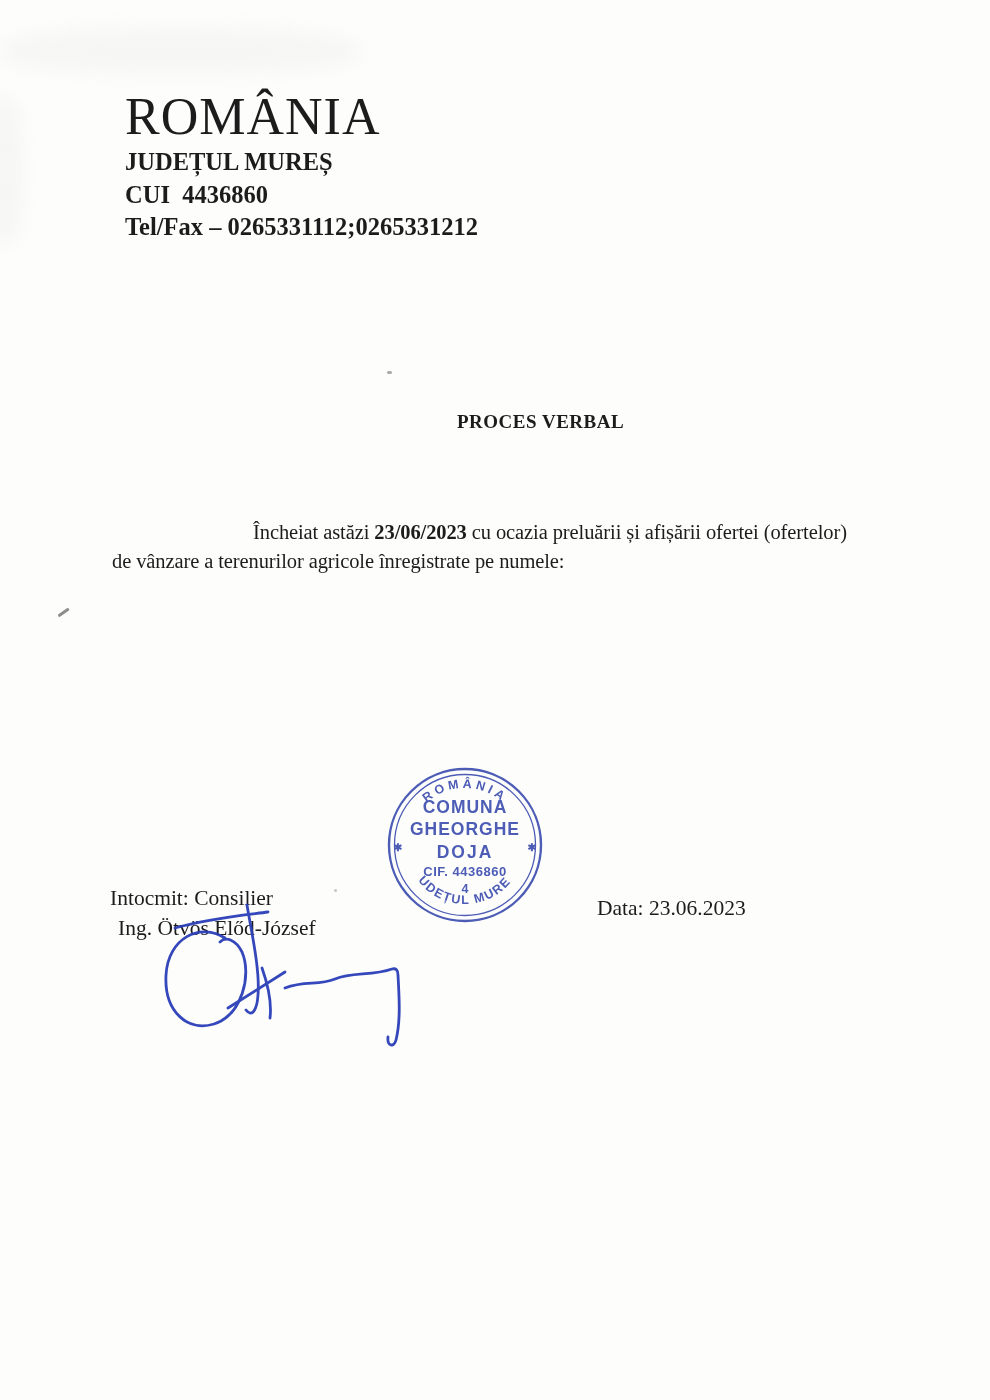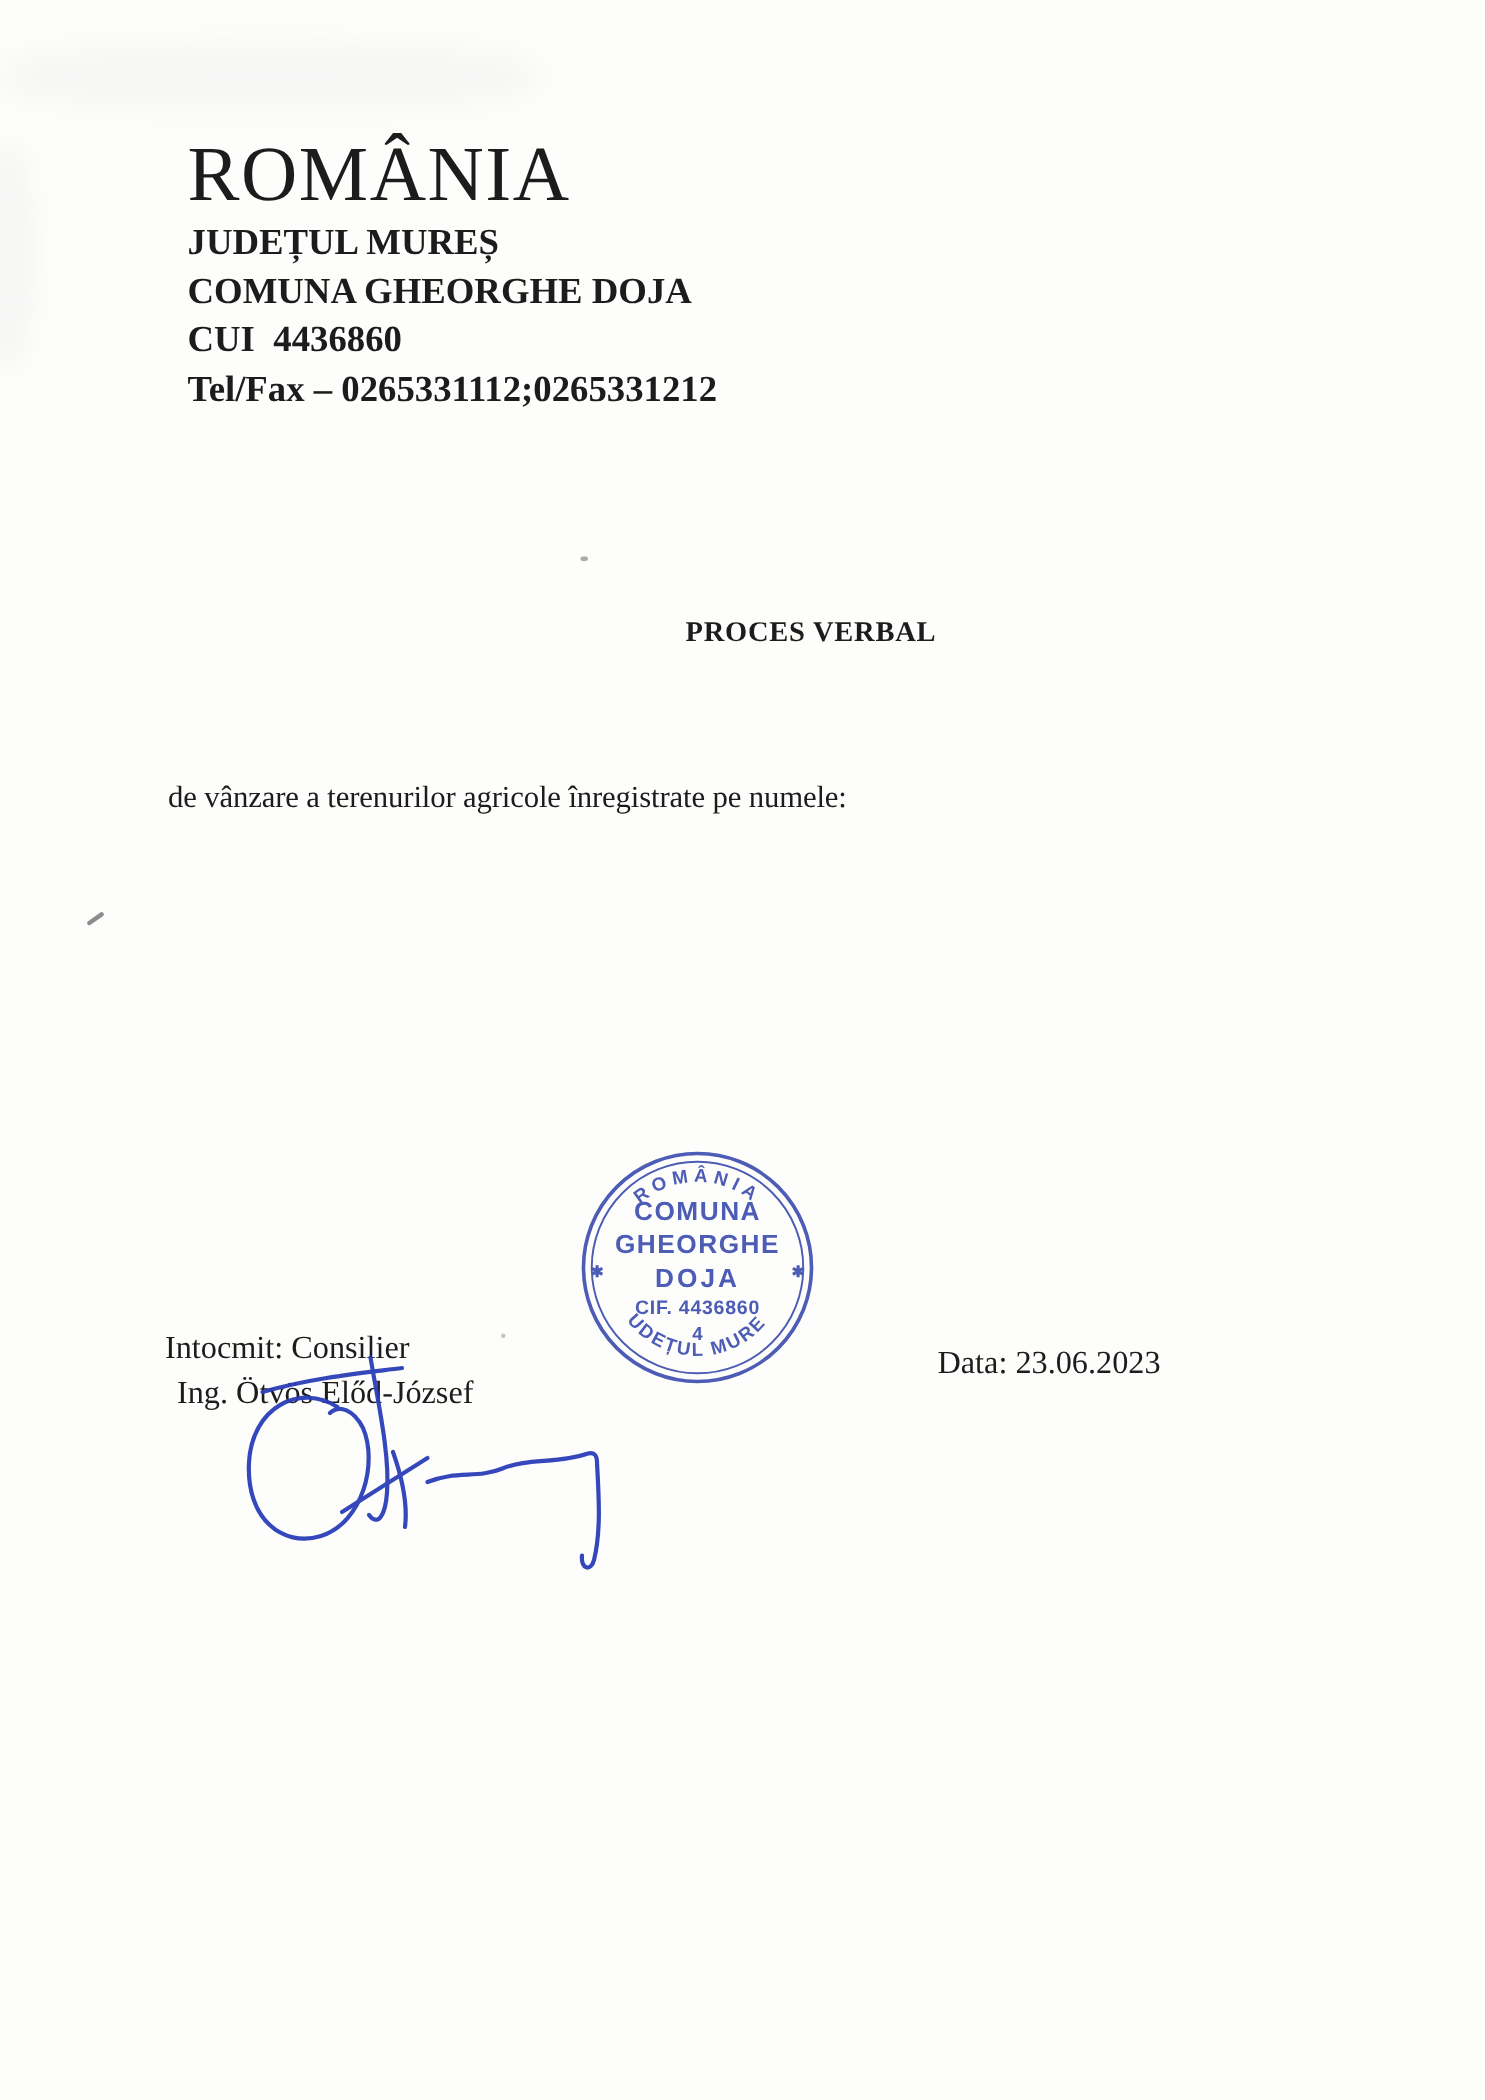--- a/index.html
+++ b/index.html
@@ -32,21 +32,21 @@
   .body-line{
     font-size:20.5px;line-height:28.8px;white-space:pre;letter-spacing:-0.1px;
   }
   .body-line.indent{padding-left:141px;}
   .b{font-weight:700;}
 
   
   .signoff{left:110px;top:883px;}
   .it-line{font-size:21.5px;line-height:30px;white-space:pre;}
   .signoff .it-line:nth-child(2){padding-left:8px;}
-  .doc-date{left:597px;top:893px;margin-left:28px;}
+  .doc-date{left:597px;top:893px;}
 
   
   .stamp-wrap{left:383px;top:763px;width:164px;height:164px;opacity:.9;filter:blur(.2px);}
   .stamp-wrap svg{display:block;}
   .stamp-center{font-family:"Liberation Sans", sans-serif;font-weight:700;}
   .stamp-arc{font-family:"Liberation Sans", sans-serif;font-weight:700;}
 
   
   .signature-wrap{left:140px;top:888px;width:280px;height:170px;opacity:.95;}
 
@@ -63,28 +63,28 @@
 
 <div class="abs noise-band"></div>
 <div class="abs noise-left"></div>
 <div class="speck speck-slash"></div>
 <div class="speck speck-dot1"></div>
 <div class="speck speck-dot2"></div>
 
 <div class="abs org-header">
   <div class="country">ROMÂNIA</div>
   <div class="hdr-line">JUDEȚUL MUREȘ</div>
-  <div class="hdr-line">COMUNA GHEORGHE DOJA</div>
   <div class="hdr-line">CUI  4436860</div>
   <div class="hdr-line">Tel/Fax – 0265331112;0265331212</div>
 </div>
 
 <div class="abs doc-title">PROCES VERBAL</div>
 
 <div class="abs body-block">
+  <div class="body-line indent"><span>Încheiat astăzi </span><span class="b">23/06/2023</span><span> cu ocazia preluării și afișării ofertei (ofertelor)</span></div>
   <div class="body-line">de vânzare a terenurilor agricole înregistrate pe numele:</div>
 </div>
 
 <div class="abs stamp-wrap">
   <svg width="164" height="164" viewBox="0 0 164 164">
     <defs>
       <path id="arcTop" d="M 32.6 53.5 A 57 57 0 0 1 131.4 53.5"></path>
       <path id="arcBottom" d="M 33.7 115.8 A 59 59 0 0 0 130.3 115.8"></path>
     </defs>
     <circle cx="82" cy="82" r="76" fill="none" stroke-width="2.4" stroke="#3a4bae"></circle>

